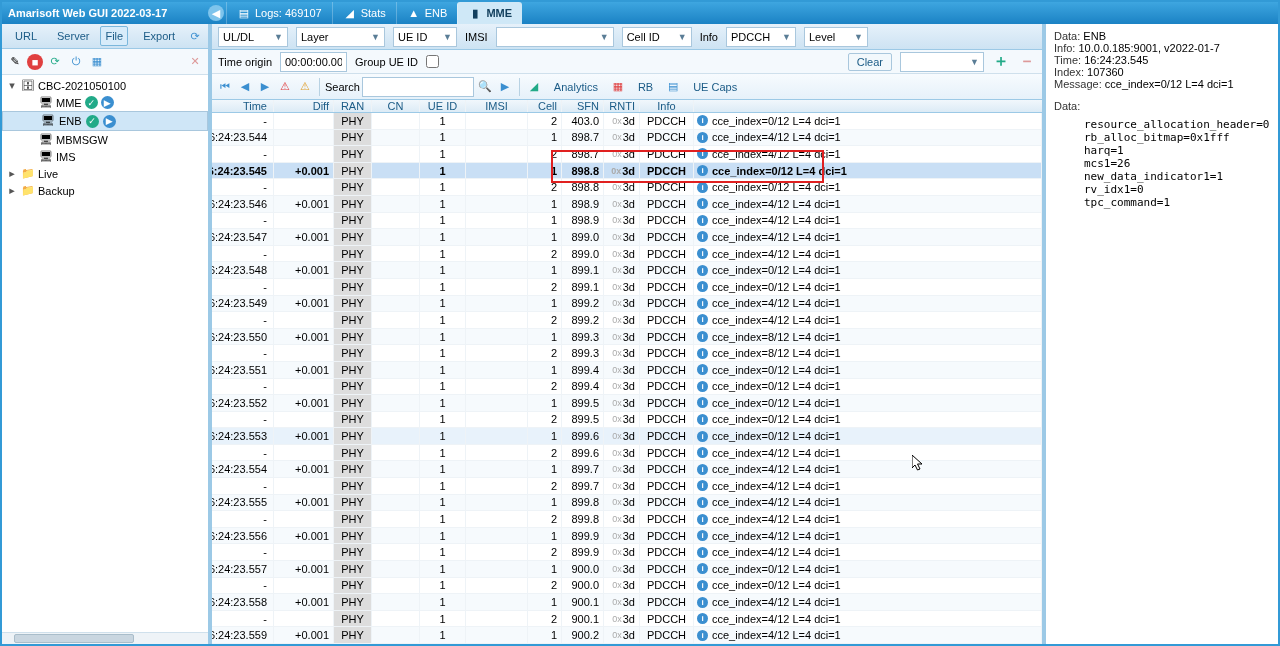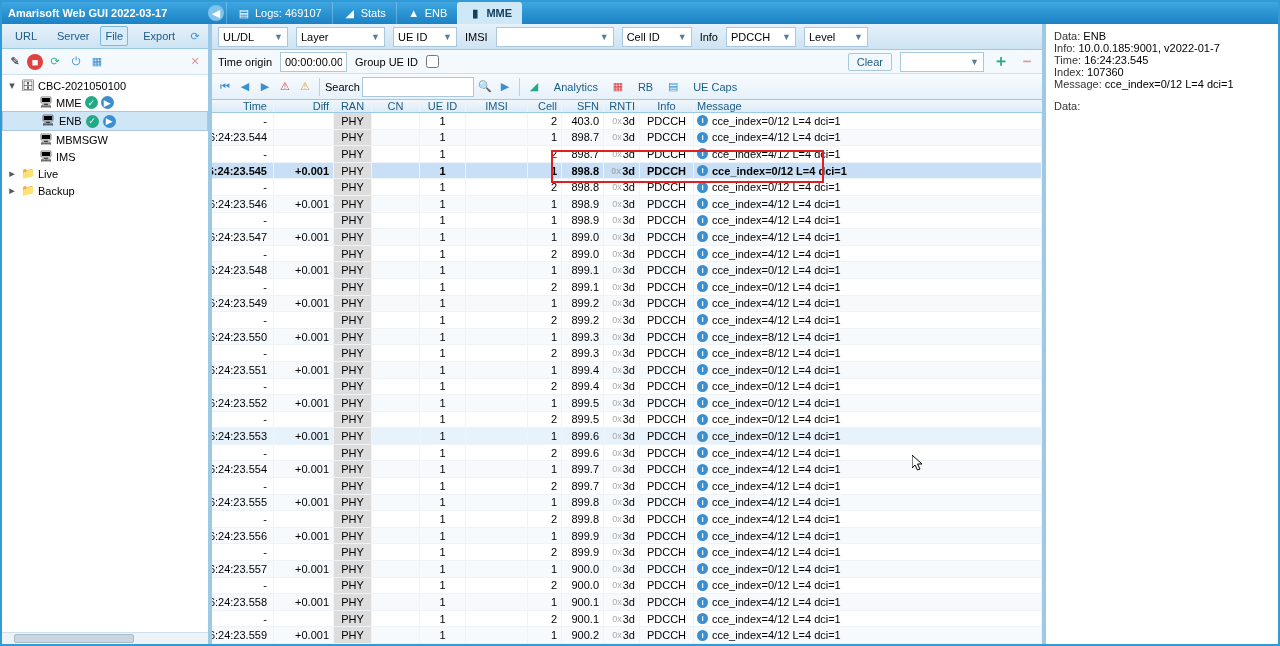--- a/index.html
+++ b/index.html
@@ -226,21 +226,20 @@
             <div class="gh gc c-time">Time</div>
             <div class="gh gc c-diff">Diff</div>
             <div class="gh gc c-ran">RAN</div>
             <div class="gh gc c-cn">CN</div>
             <div class="gh gc c-ueid">UE ID</div>
             <div class="gh gc c-imsi">IMSI</div>
             <div class="gh gc c-cell">Cell</div>
             <div class="gh gc c-sfn">SFN</div>
             <div class="gh gc c-rnti">RNTI</div>
             <div class="gh gc c-info">Info</div>
-            <div class="gh gc c-msg">Message</div>
           </div>
     <div id="gbody">
             <div class="grow">
               <div class="gc c-time" style="">-</div>
               <div class="gc c-diff" style=""></div>
               <div class="gc c-ran">PHY</div>
               <div class="gc c-cn"></div>
               <div class="gc c-ueid" style="">1</div>
               <div class="gc c-imsi"></div>
               <div class="gc c-cell" style="">2</div>
@@ -657,20 +656,27 @@
    </div>
   </div>
 
   <div class="right">
    <div><span class="lbl">Data:</span> <span>ENB</span></div>
    <div><span class="lbl">Info:</span> <span>10.0.0.185:9001, v2022-01-7</span></div>
    <div><span class="lbl">Time:</span> <span>16:24:23.545</span></div>
    <div><span class="lbl">Index:</span> <span>107360</span></div>
    <div><span class="lbl">Message:</span> <span>cce_index=0/12 L=4 dci=1</span></div>
    <div style="margin-top:10px"><span class="lbl">Data:</span></div>
+   <pre style="padding-left:30px">resource_allocation_header=0
+rb_alloc_bitmap=0x1fff
+harq=1
+mcs1=26
+new_data_indicator1=1
+rv_idx1=0
+tpc_command=1</pre>
   </div>
  </div>
 </div>
 
 <div class="cursor" style="left:912px;top:455px">
 <svg viewBox="0 0 12 18">
       <path d="M0 0 L0 13 L3 10 L5.5 15 L8 14 L5.5 9 L10 9 Z" fill="#fff" stroke="#000" stroke-width="1"></path>
     </svg>
 </div>
 

